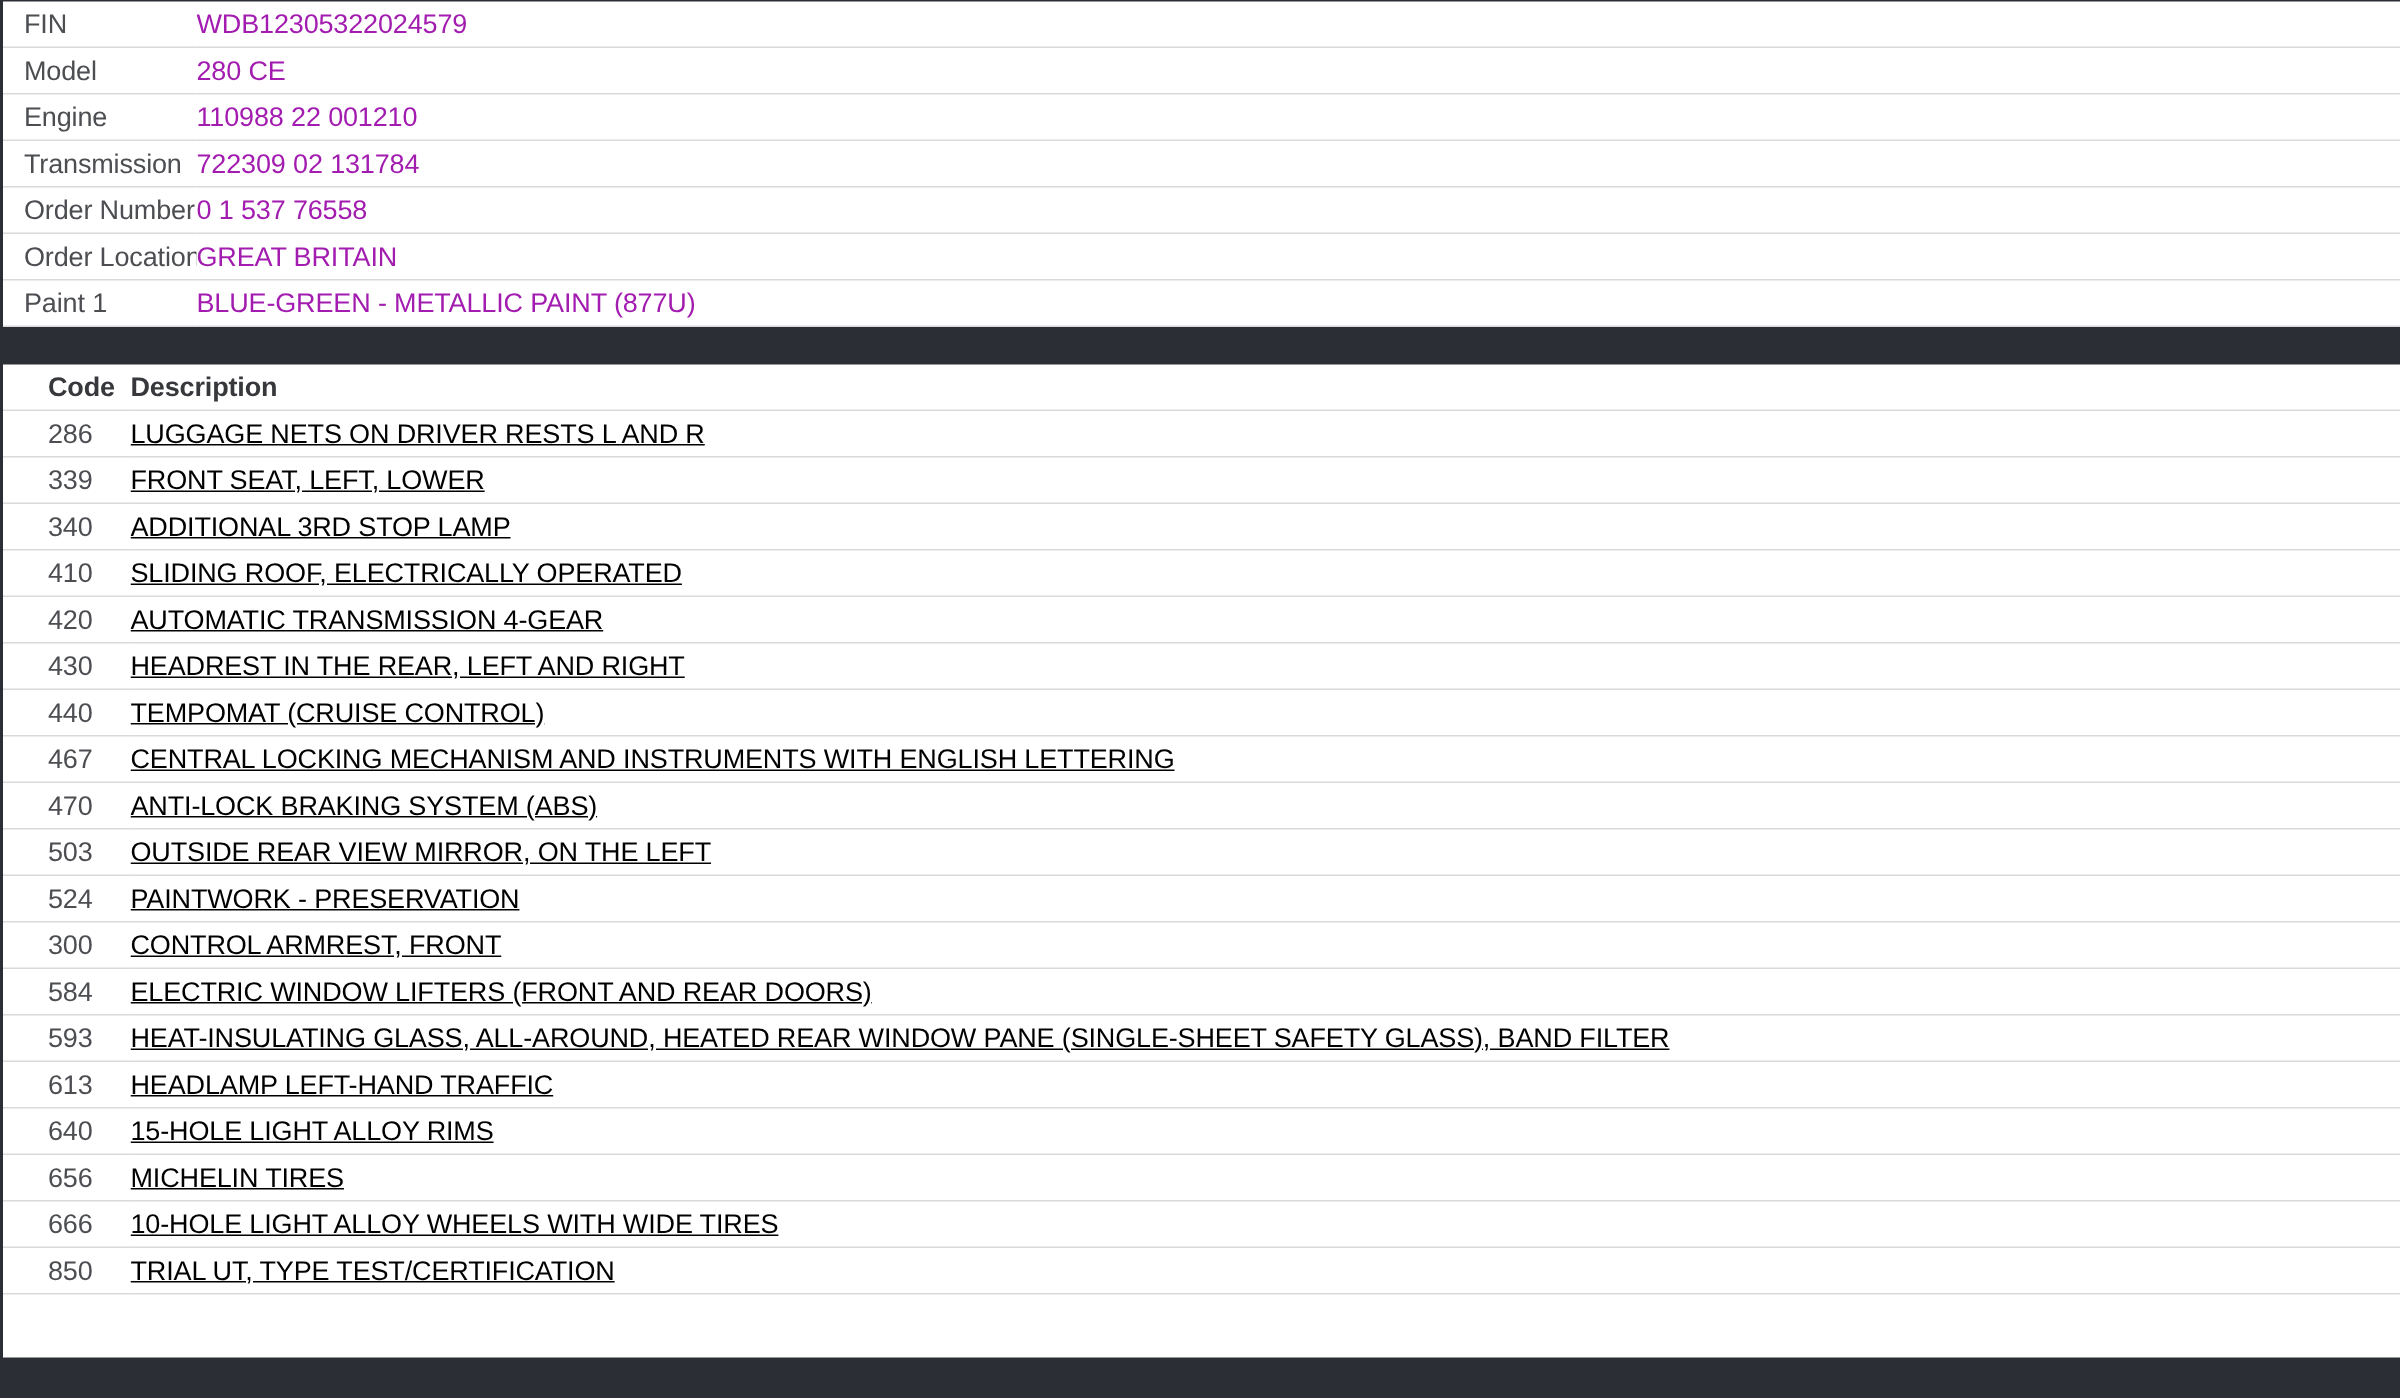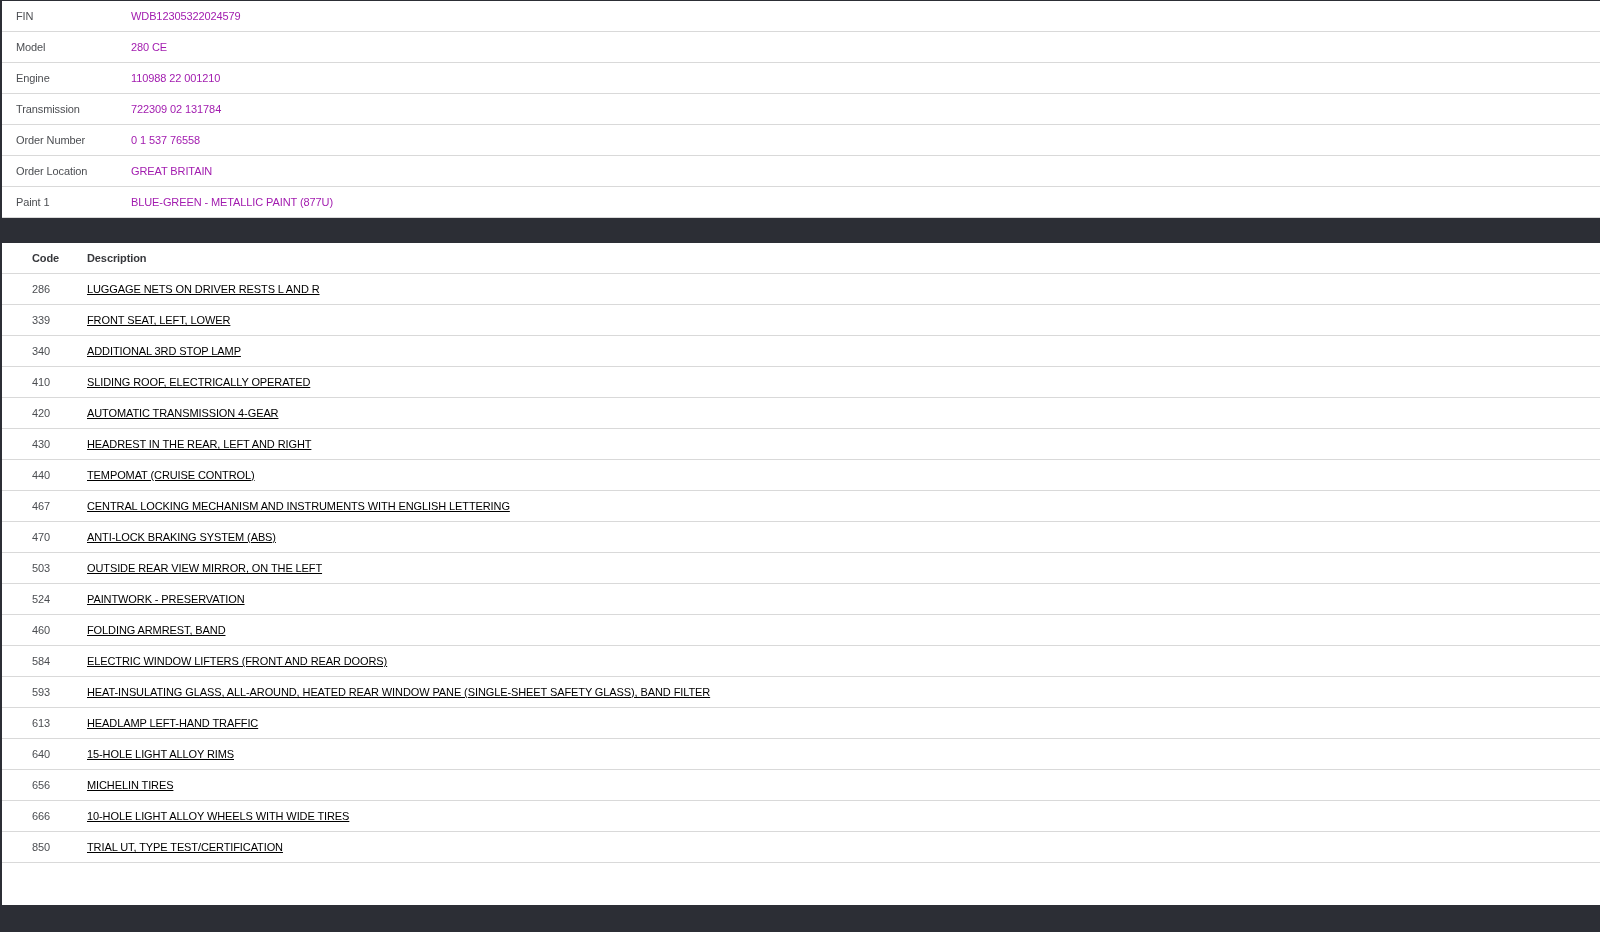--- a/index.html
+++ b/index.html
@@ -24,21 +24,21 @@
     background: #ffffff;
   }
   table {
     border-collapse: collapse;
     width: 100%;
     table-layout: fixed;
   }
   td, th {
     height: 30px;
     border-bottom: 1px solid #d9d9d9;
-    font-size: 11px;
+    font-size: 18px;
     letter-spacing: -0.1px;
     white-space: nowrap;
     overflow: hidden;
     vertical-align: middle;
     text-align: left;
     padding: 0;
   }
   
   .info-table td.label {
     width: 115px;
@@ -181,22 +181,22 @@
     <td class="desc-col">OUTSIDE REAR VIEW MIRROR, ON THE LEFT</td>
   </tr>
 
   <tr>
     <td class="code-col">524</td>
     <td class="desc-col">PAINTWORK - PRESERVATION</td>
   </tr>
 
 
   <tr>
-    <td class="code-col">460</td>
-    <td class="desc-col">FOLDING ARMREST, BAND</td>
+    <td class="code-col">300</td>
+    <td class="desc-col">CONTROL ARMREST, FRONT</td>
   </tr>
 
   <tr>
     <td class="code-col">584</td>
     <td class="desc-col">ELECTRIC WINDOW LIFTERS (FRONT AND REAR DOORS)</td>
   </tr>
 
   <tr>
     <td class="code-col">593</td>
     <td class="desc-col">HEAT-INSULATING GLASS, ALL-AROUND, HEATED REAR WINDOW PANE (SINGLE-SHEET SAFETY GLASS), BAND FILTER</td>

